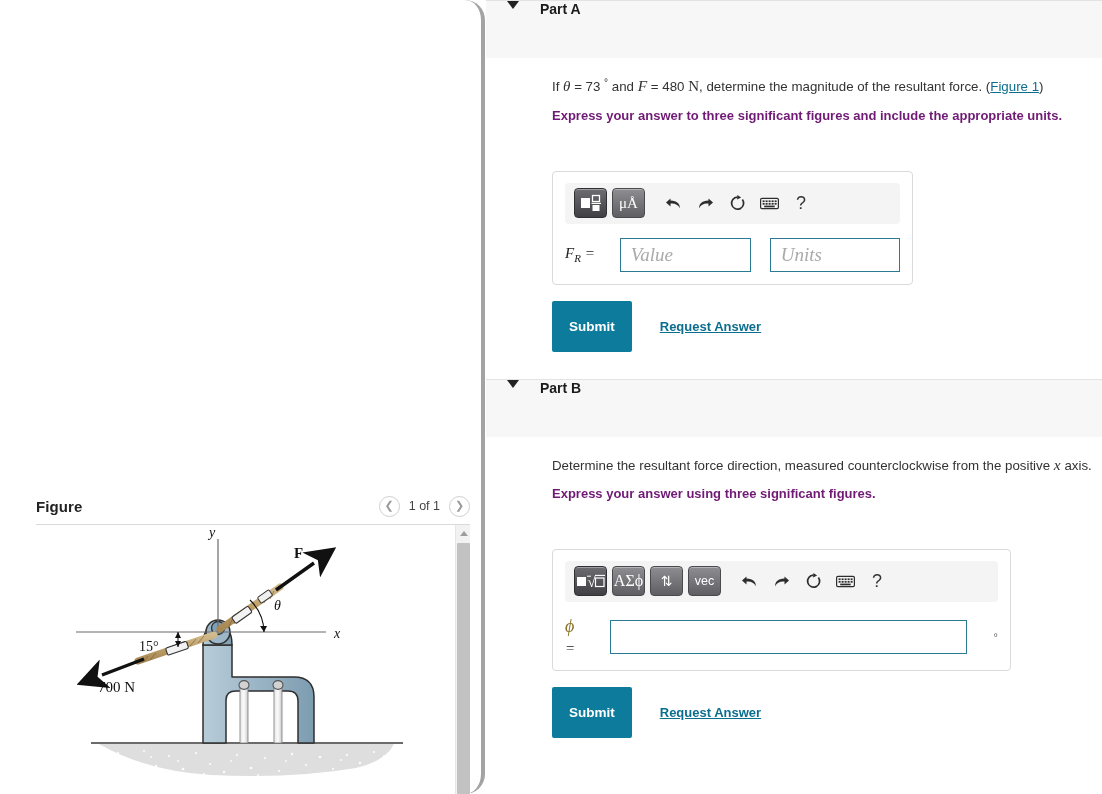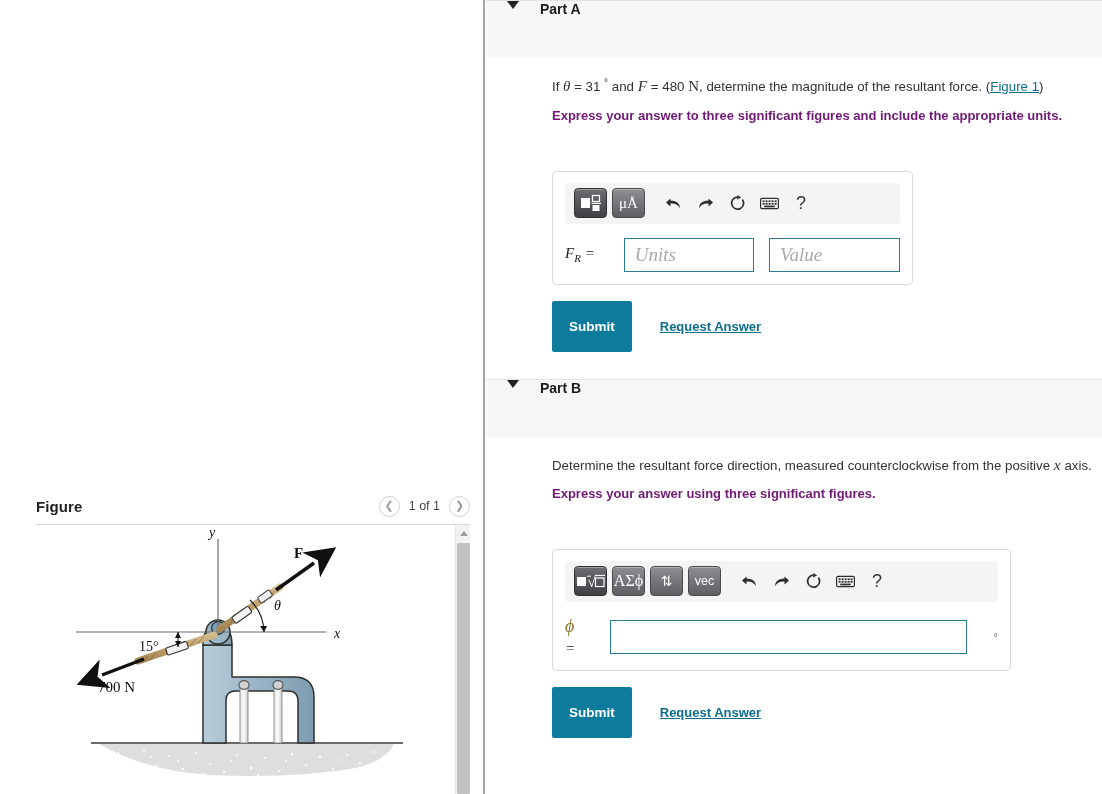--- a/index.html
+++ b/index.html
@@ -11,21 +11,22 @@
     color: #2b2b2b;
     overflow: hidden;
   }
   #page { position: relative; width: 1102px; height: 794px; }
 
   
   #left-panel {
     position: absolute; left: 0; top: 0;
     width: 485px; height: 794px;
     background: #fff;
-    border-right: 2px solid #a3a3a3;
+    border-right: 4px solid #a3a3a3;
+    border-radius: 20px;
   }
   #figure-header {
     position: absolute; left: 36px; top: 490px;
     width: 434px; height: 32px;
     display: flex; align-items: center; justify-content: space-between;
   }
   #figure-title {
     font-size: 15px; font-weight: bold; color: #222;
     letter-spacing: .1px;
   }
@@ -345,21 +346,21 @@
 
   <div id="right-panel">
 
     <div class="part-header">
       <div class="part-caret"></div>
       <div class="part-title">Part A</div>
     </div>
 
     <div class="part-body">
       <div class="q-text">
-        <span>If </span><span class="mvar">θ</span><span> = 31 </span><span class="deg">°</span><span> and </span><span class="mvar-up">F</span><span> = 480 </span><span class="unit">N</span><span>, determine the magnitude of the resultant force. (</span><a class="link" href="#">Figure 1</a><span>)</span>
+        <span>If </span><span class="mvar">θ</span><span> = 73 </span><span class="deg">°</span><span> and </span><span class="mvar-up">F</span><span> = 480 </span><span class="unit">N</span><span>, determine the magnitude of the resultant force. (</span><a class="link" href="#">Figure 1</a><span>)</span>
       </div>
 
       <div class="q-bold">Express your answer to three significant figures and include the appropriate units.</div>
 
       <div class="answer-box">
         <div class="mini-toolbar">
           <div class="tb-key sel">
             <svg width="22" height="19" viewBox="0 0 22 19">
               <rect x="1" y="4" width="9" height="10" fill="#fff"></rect>
               <rect x="12.5" y="1.5" width="7" height="6" fill="none" stroke="#fff" stroke-width="1.3"></rect>
@@ -406,25 +407,25 @@
           </div>
           <div class="tb-icon help">
             <span>?</span>
           </div>
         </div>
 
         <div class="input-row">
           <div class="input-label">
             <span>F</span><span class="sub">R</span><span> =</span>
           </div>
+          <div class="field value-f">
+            <span>Value</span>
+          </div>
           <div class="field units-f">
             <span>Units</span>
-          </div>
-          <div class="field value-f">
-            <span>Value</span>
           </div>
         </div>
       </div>
 
       <div class="actions">
         <button class="submit-btn">Submit</button>
         <a class="req-link" href="#">Request Answer</a>
       </div>
     </div>
 

